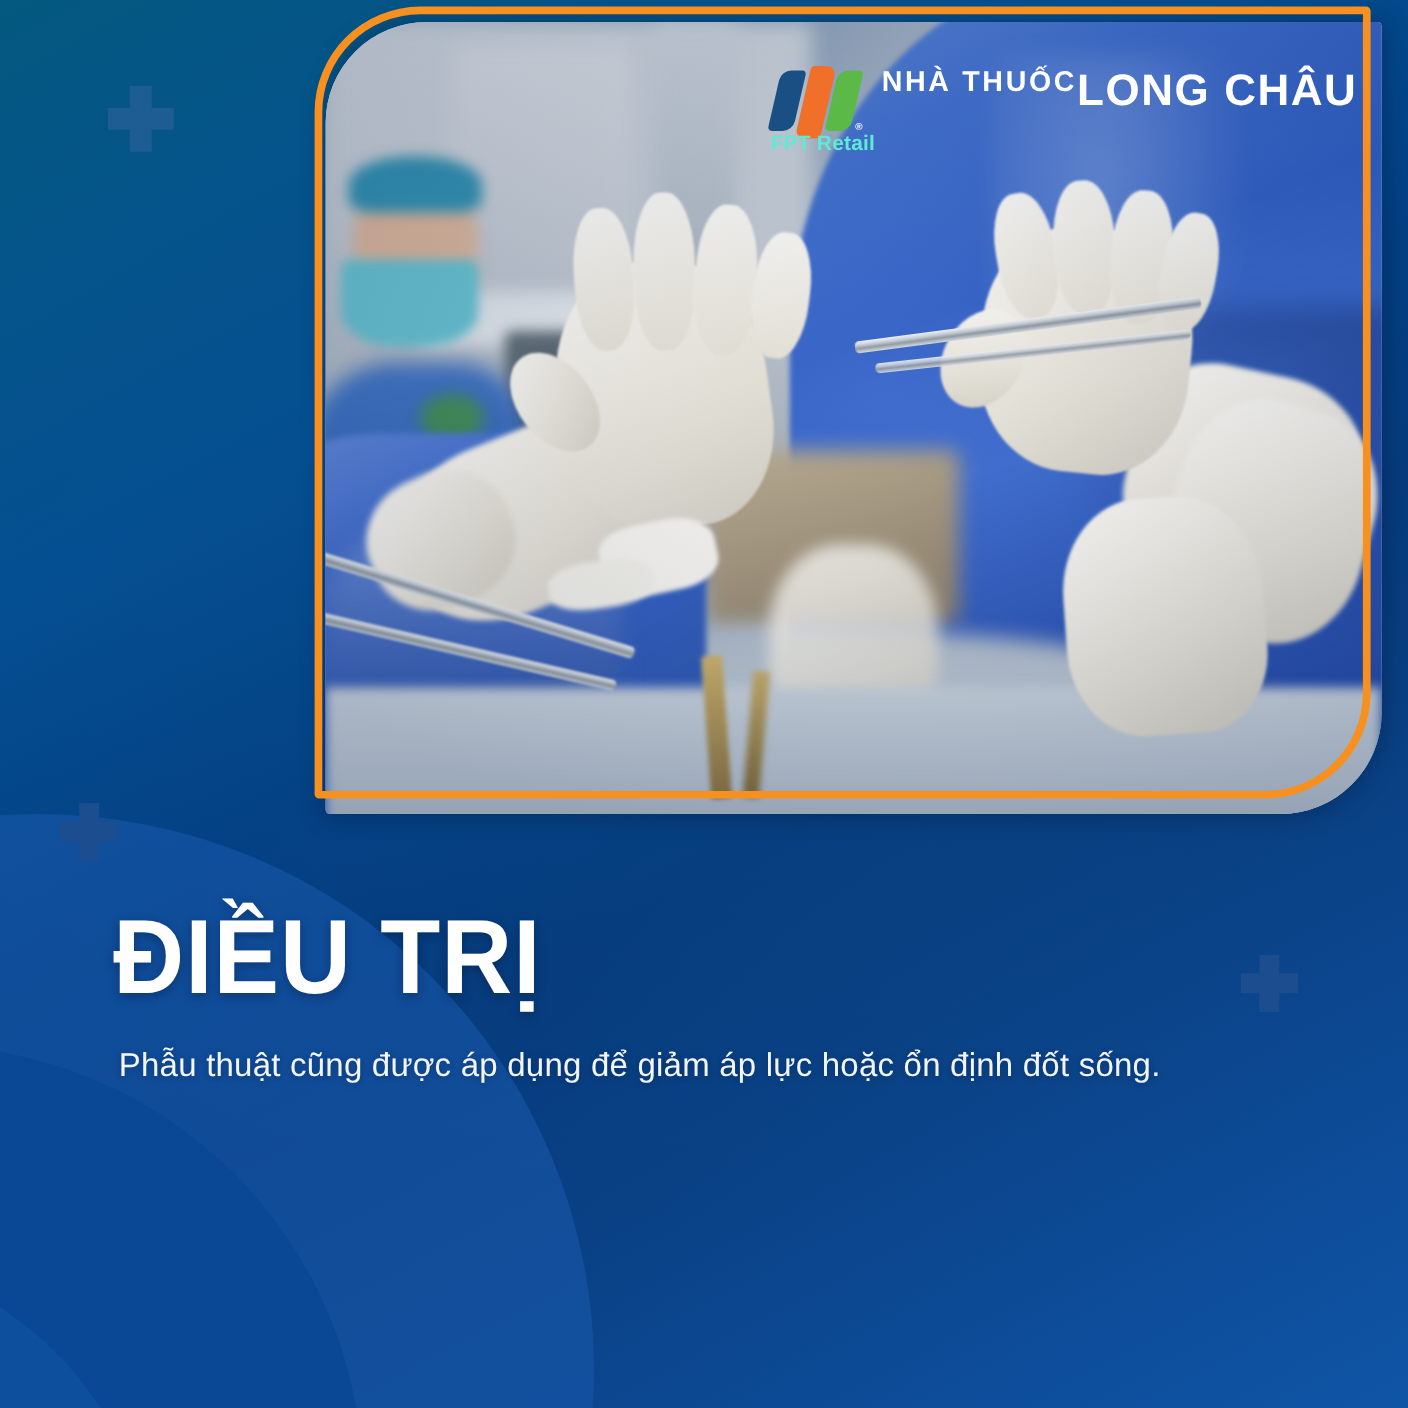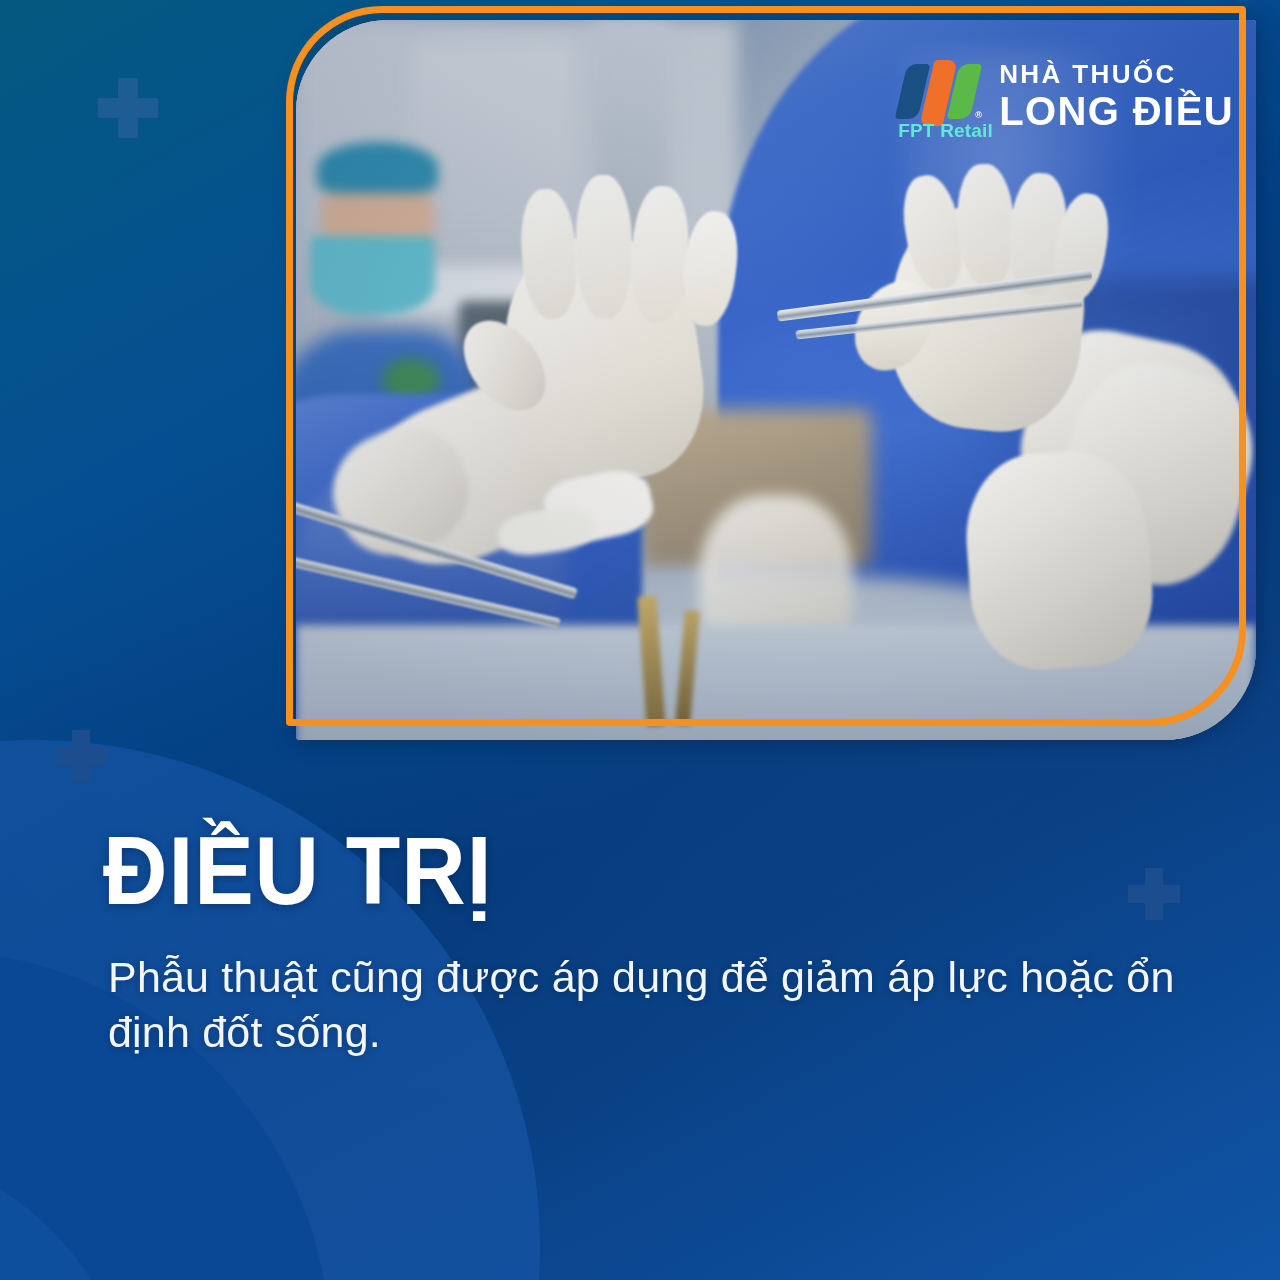--- a/index.html
+++ b/index.html
@@ -369,21 +369,21 @@
           transform:skewX(-13deg); }
   #para-blue  { left:1px;  background:#1a4f84; border-radius:9px 4px 9px 4px; }
   #para-org   { left:27px; background:#f0702a; border-radius:4px 9px 4px 9px; height:66px; top:2px;}
   #para-grn   { left:53px; background:#5bb947; border-radius:9px 4px 9px 4px; }
   #reg-mark { position:absolute; left:75px; top:52px; font-size:9px; color:#fff; font-weight:700; }
   #fpt-retail {
     position:absolute; left:-2px; top:62px;
     color:#5eead4; font-size:19px; font-weight:700;
     letter-spacing:.2px; white-space:nowrap;
   }
-  #logo-text { display:flex; flex-direction:column; padding-top:2px; }
+  #logo-text { display:flex; flex-direction:row; padding-top:2px; }
   #nha-thuoc {
     color:#ffffff; font-weight:700; font-size:26px;
     letter-spacing:2.4px; line-height:1.1;
   }
   #long-chau {
     color:#ffffff; font-weight:700; font-size:40px;
     letter-spacing:1.4px; line-height:1.08; margin-top:1px;
   }
 
   
@@ -399,21 +399,21 @@
     transform:scaleX(.93);
     transform-origin:left center;
     text-shadow:0 2px 10px rgba(0,15,45,.35);
     white-space:nowrap;
   }
   #subtitle {
     position:absolute;
     left:108px; top:950px;
     width:1120px;
     color:#f2f6fb;
-    font-size:43px;
+    font-size:30px;
     font-weight:400;
     line-height:1.28;
     letter-spacing:.2px;
     text-shadow:0 1px 6px rgba(0,15,45,.3);
   }
 </style>
 </head>
 <body>
 
 <div id="bg">
@@ -503,19 +503,19 @@
   <div id="logo">
     <div id="logo-mark">
       <span class="para" id="para-blue"></span>
       <span class="para" id="para-org"></span>
       <span class="para" id="para-grn"></span>
       <span id="reg-mark">®</span>
       <span id="fpt-retail">FPT Retail</span>
     </div>
     <div id="logo-text">
       <span id="nha-thuoc">NHÀ THUỐC</span>
-      <span id="long-chau">LONG ĐIỀU</span>
+      <span id="long-chau">LONG CHÂU</span>
     </div>
   </div>
 </div>
 
 <h1 id="title">ĐIỀU TRỊ</h1>
 <p id="subtitle">Phẫu thuật cũng được áp dụng để giảm áp lực hoặc ổn định đốt sống.</p>
 
 </body></html>

